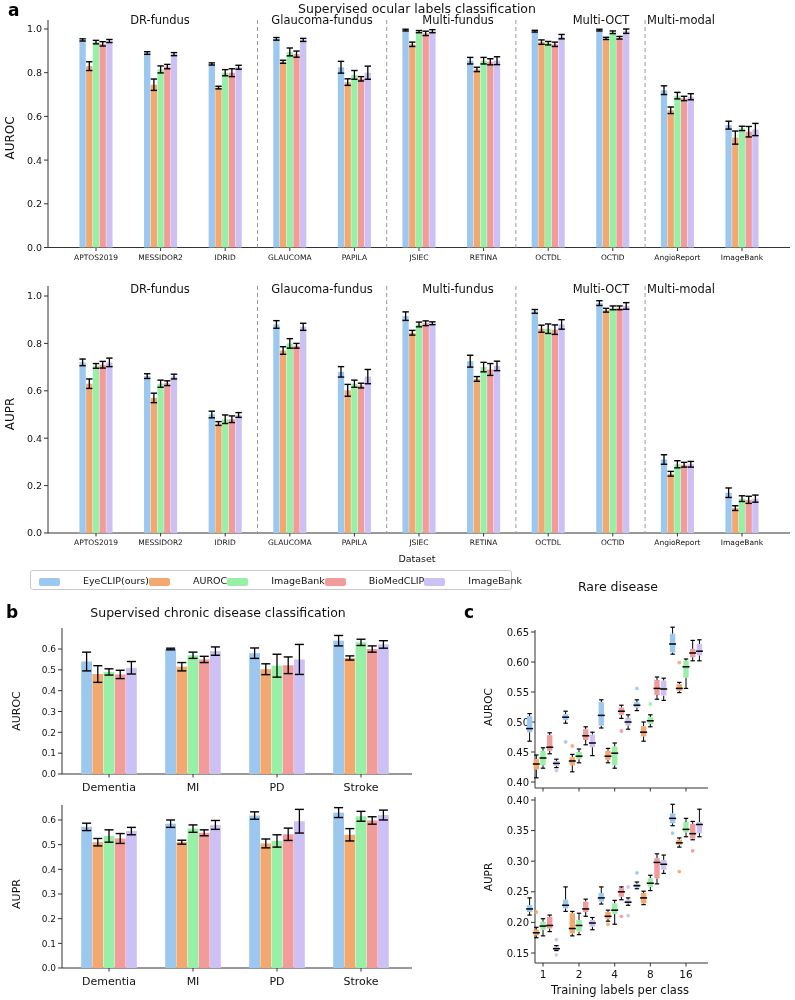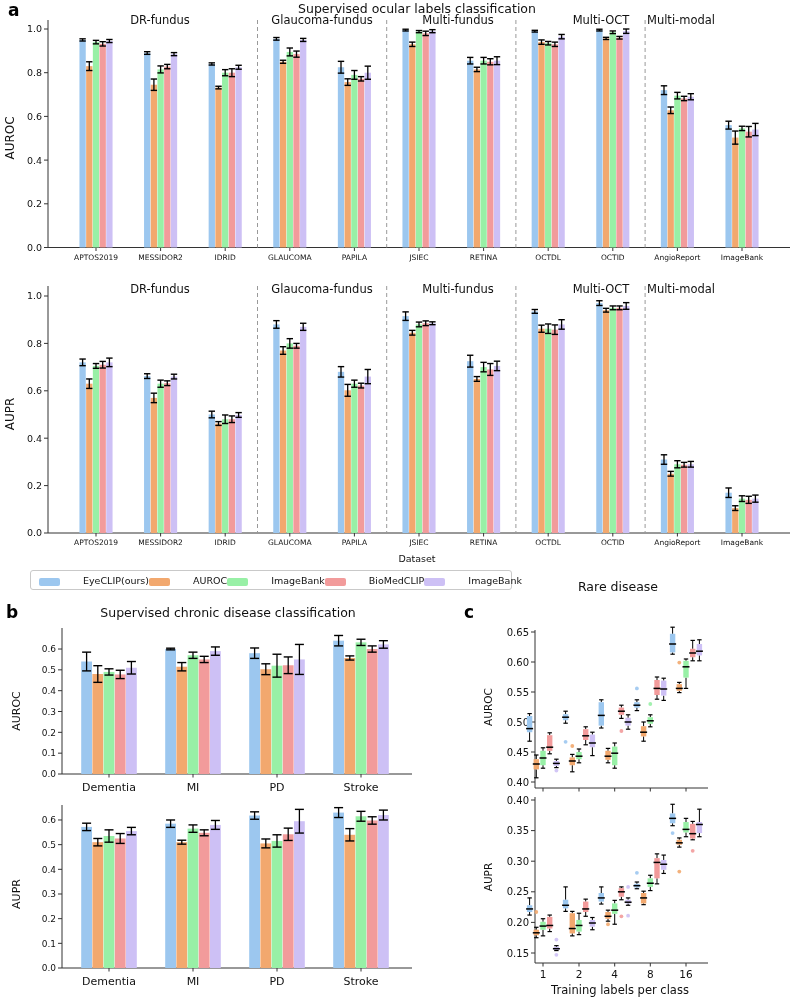--- a/index.html
+++ b/index.html
@@ -580,21 +580,21 @@
         <span class="legend-swatch" style="background: rgb(242, 155, 155);"></span>
         <span>BioMedCLIP</span>
       </div>
       <div class="legend-item">
         <span class="legend-swatch" style="background: rgb(205, 192, 245);"></span>
         <span>ImageBank</span>
       </div>
     </div>
 
   <div class="panel-tag" style="left:6px;top:604px;">b</div>
-  <div class="chart-title" style="left:228px;top:605px;">Supervised chronic disease classification</div>
+  <div class="chart-title" style="left:218px;top:605px;">Supervised chronic disease classification</div>
   <div class="chart" style="left:0;top:618px;">
       <svg width="440" height="182" viewBox="0 0 440 182">
         <line x1="62" y1="10" x2="62" y2="156" stroke="#333" stroke-width="1"></line>
         <line x1="62" y1="156" x2="412" y2="156" stroke="#333" stroke-width="1"></line>
         <line x1="58" y1="156" x2="62" y2="156" stroke="#333" stroke-width="1"></line>
         <text x="56" y="159.24" font-size="9" text-anchor="end" fill="#111">0.0</text>
         <line x1="58" y1="135.17" x2="62" y2="135.17" stroke="#333" stroke-width="1"></line>
         <text x="56" y="138.41" font-size="9" text-anchor="end" fill="#111">0.1</text>
         <line x1="58" y1="114.34" x2="62" y2="114.34" stroke="#333" stroke-width="1"></line>
         <text x="56" y="117.58" font-size="9" text-anchor="end" fill="#111">0.2</text>

